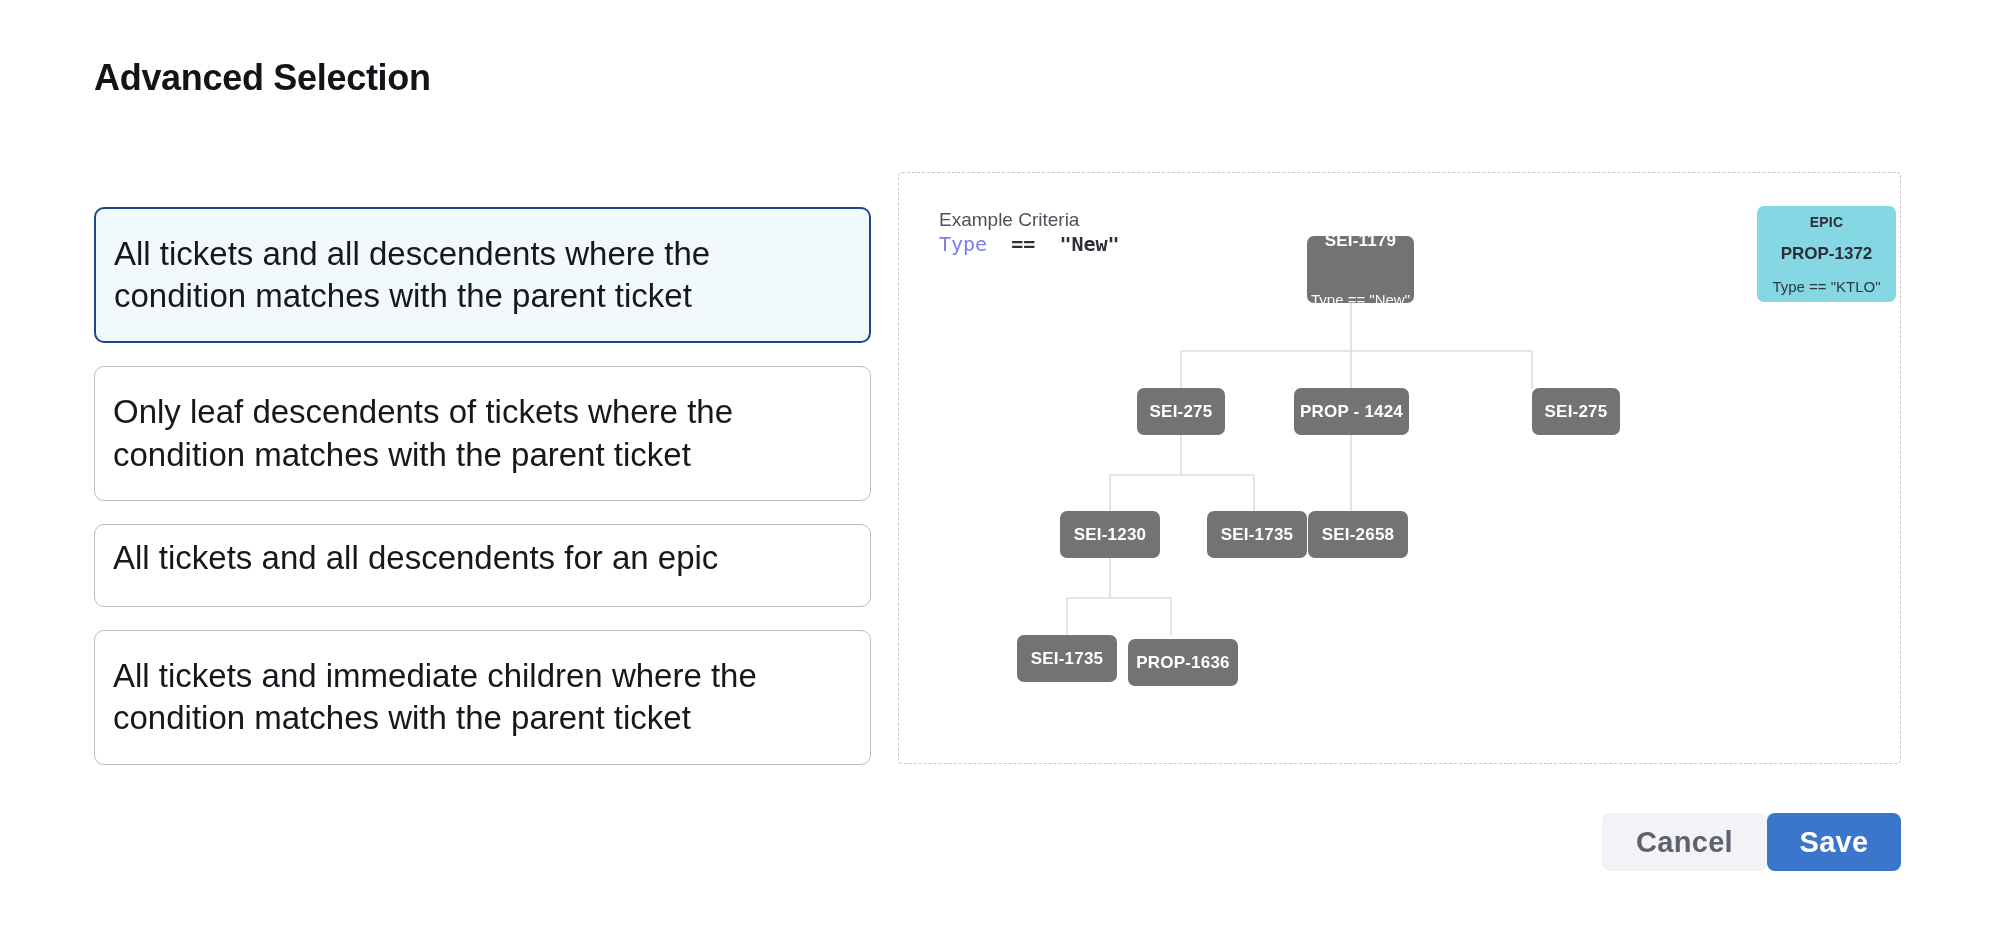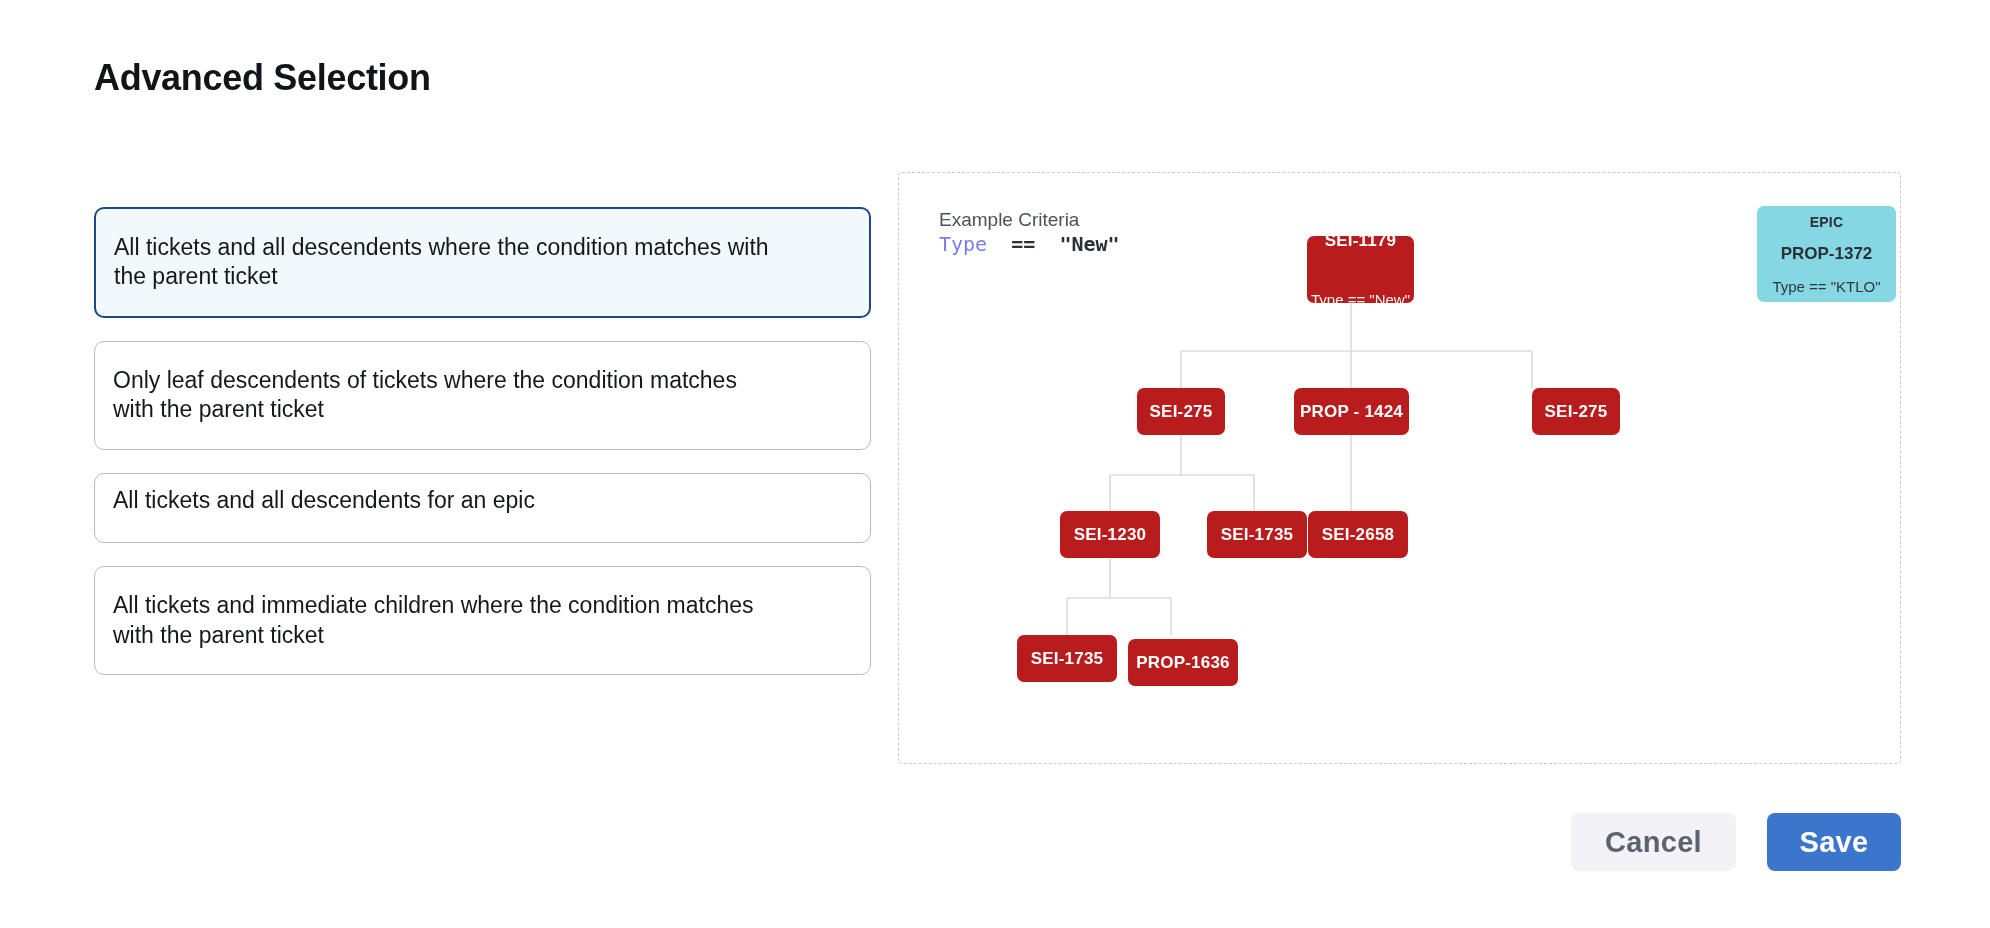--- a/index.html
+++ b/index.html
@@ -43,21 +43,21 @@
     border: 1.5px solid #b9b9c8;
     padding: 24px 18px 24px 18px;
     margin-bottom: 23px;
     cursor: pointer;
   }
   .option-card.selected {
     border: 2.5px solid #1c4787;
     background: #f1f9fc;
   }
   .option-label {
-    font-size: 23px;
+    font-size: 33px;
     line-height: 1.28;
     color: #15181c;
     font-weight: normal;
   }
   .option-card.two-line .option-label { max-width: 660px; }
   .option-card.one-line { padding-top: 12px; padding-bottom: 27px; }
 
   
   .diagram-panel {
     position: absolute;
@@ -101,21 +101,21 @@
     border-radius: 7px;
     display: flex;
     flex-direction: column;
     align-items: center;
     justify-content: center;
     color: #ffffff;
     font-weight: bold;
     text-align: center;
     cursor: pointer;
   }
-  .node.green { background: #b91c1c; gap: 28px; }
+  .node.green { background: #737373; gap: 28px; }
   .node.epic {
     background: #85d7e3;
     color: #2b2f36;
   }
   .node .key { font-size: 17px; letter-spacing: 0.2px; }
   .node .cond {
     font-size: 15px;
     font-weight: normal;
     margin-top: 12px;
     opacity: 0.95;
@@ -139,21 +139,20 @@
 
   
   .footer {
     position: absolute;
     left: 0;
     top: 813px;
     width: 1901px;
     display: flex;
     justify-content: flex-end;
     align-items: center;
-    gap: 31px;
   }
   .btn {
     border: none;
     border-radius: 8px;
     font-family: "Liberation Sans", sans-serif;
     font-size: 29px;
     font-weight: bold;
     cursor: pointer;
     letter-spacing: 0.3px;
   }

